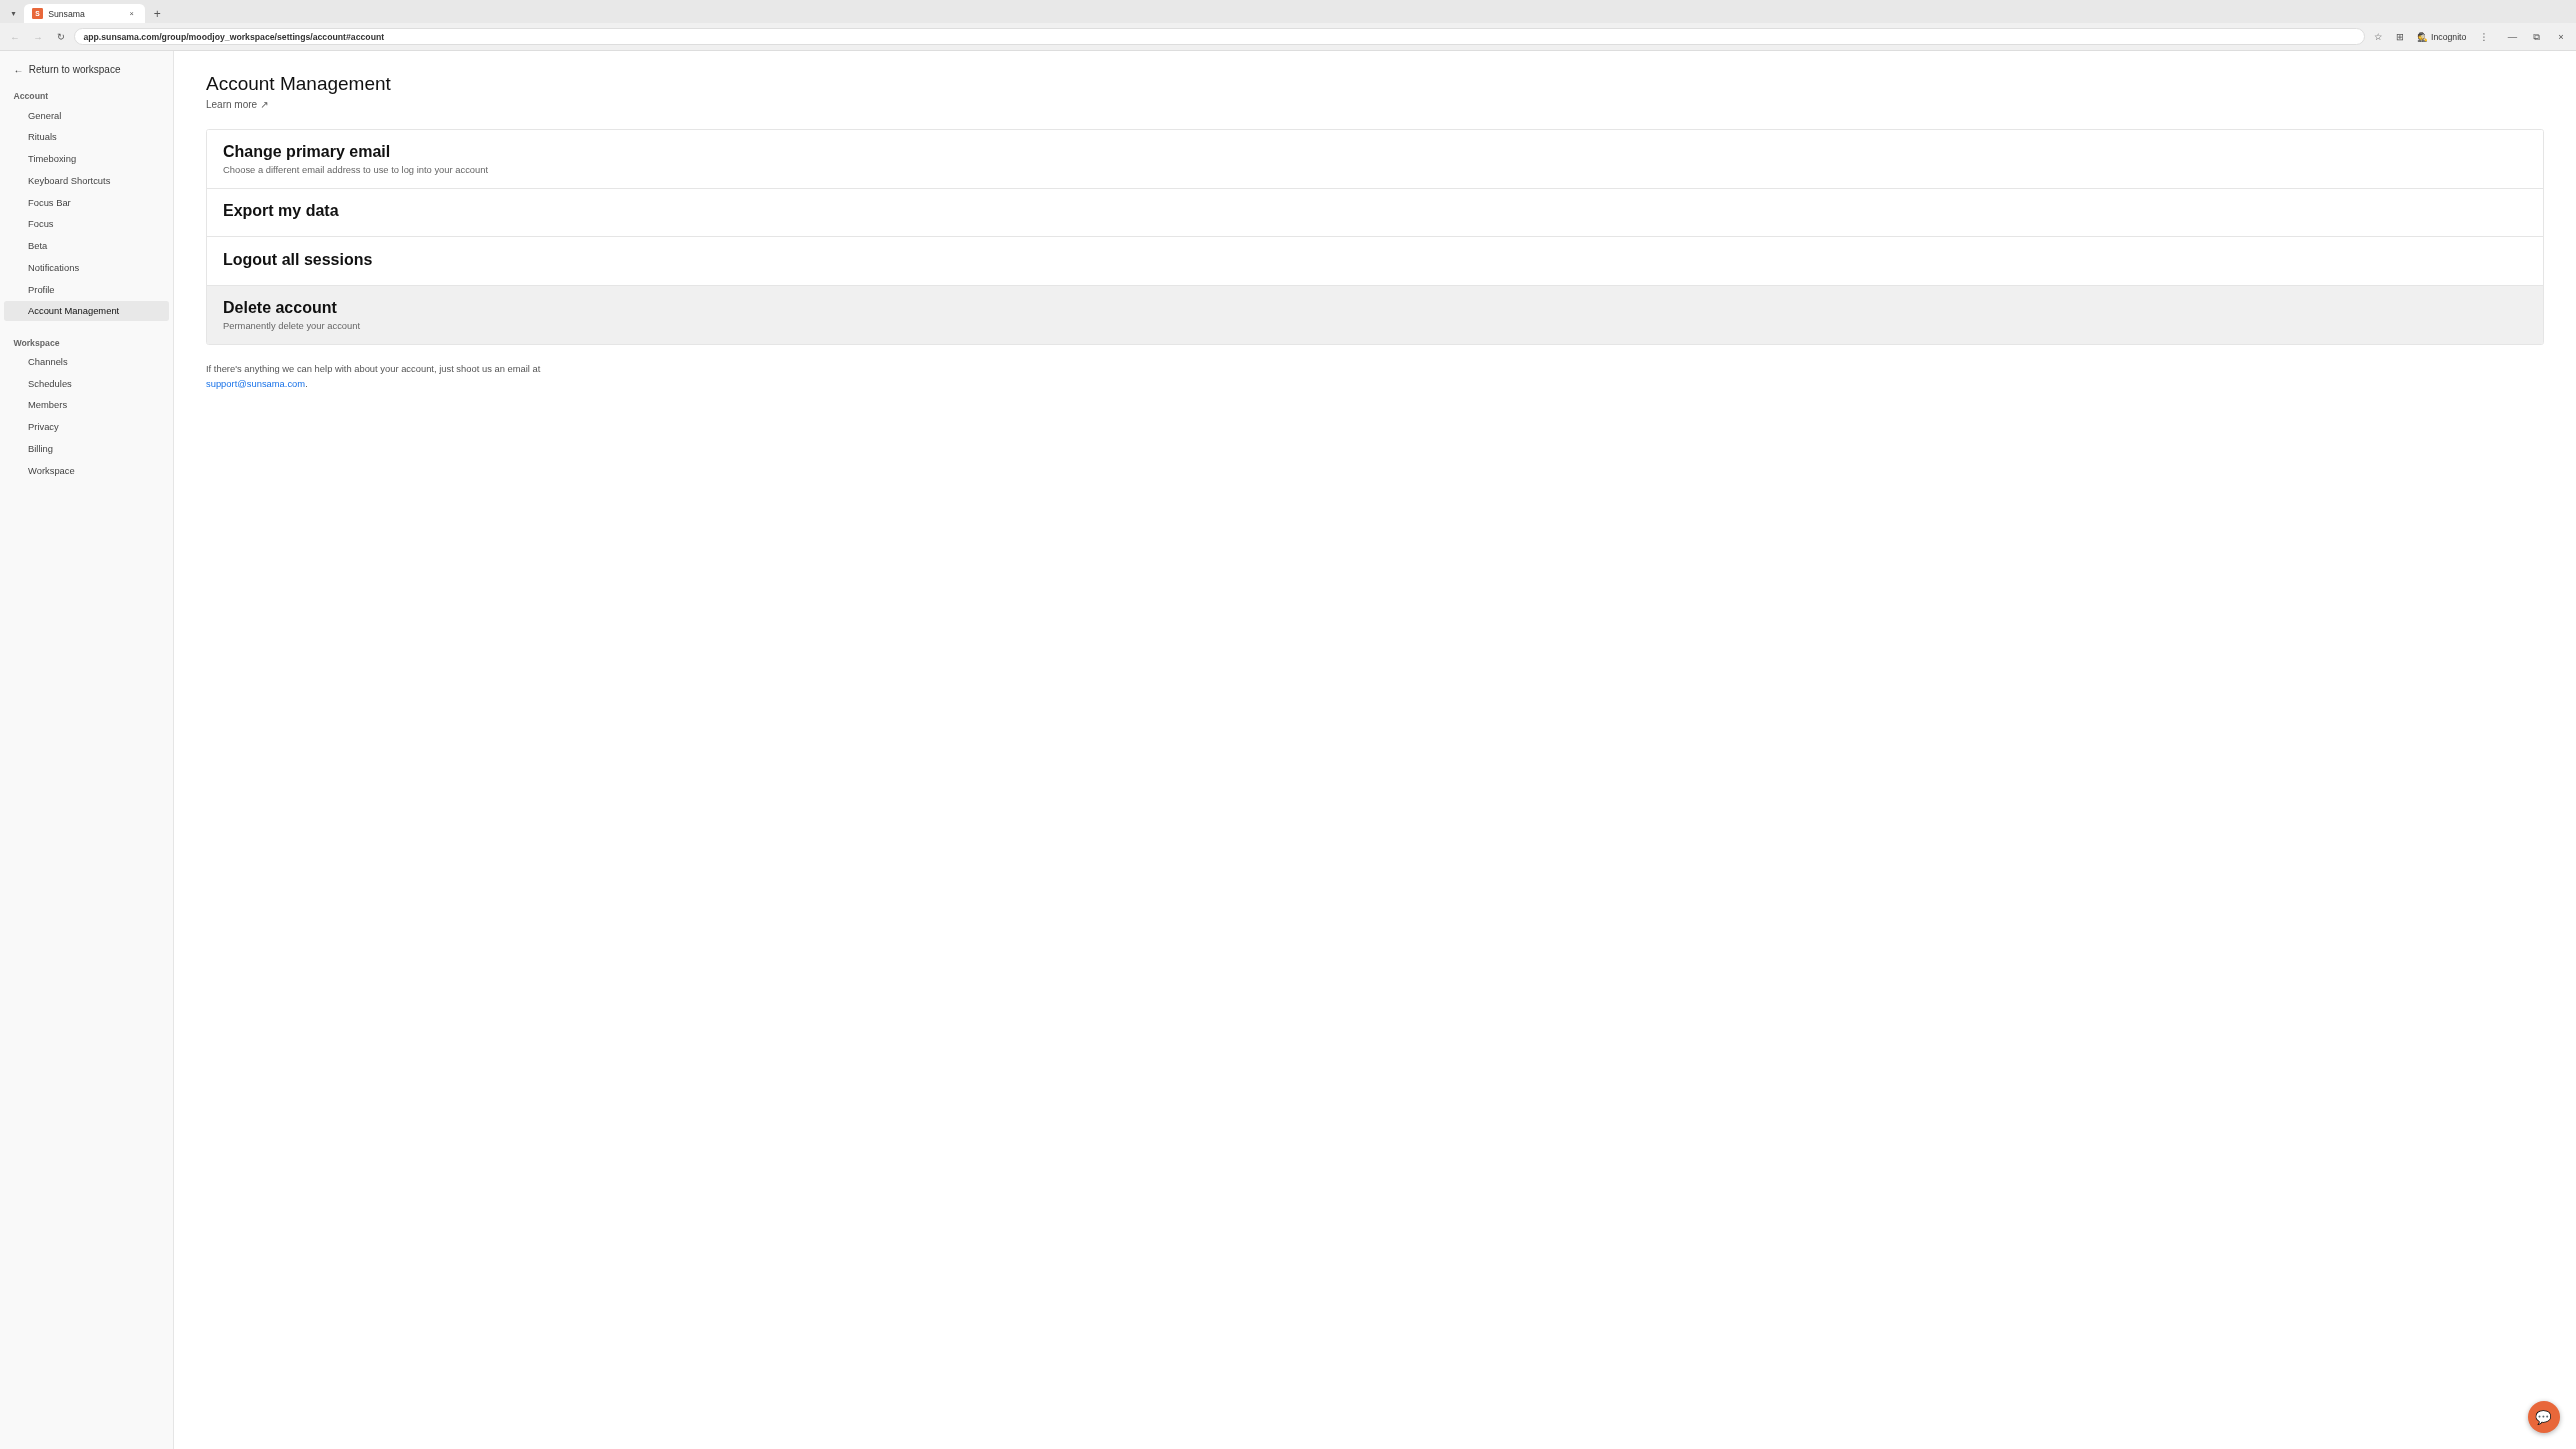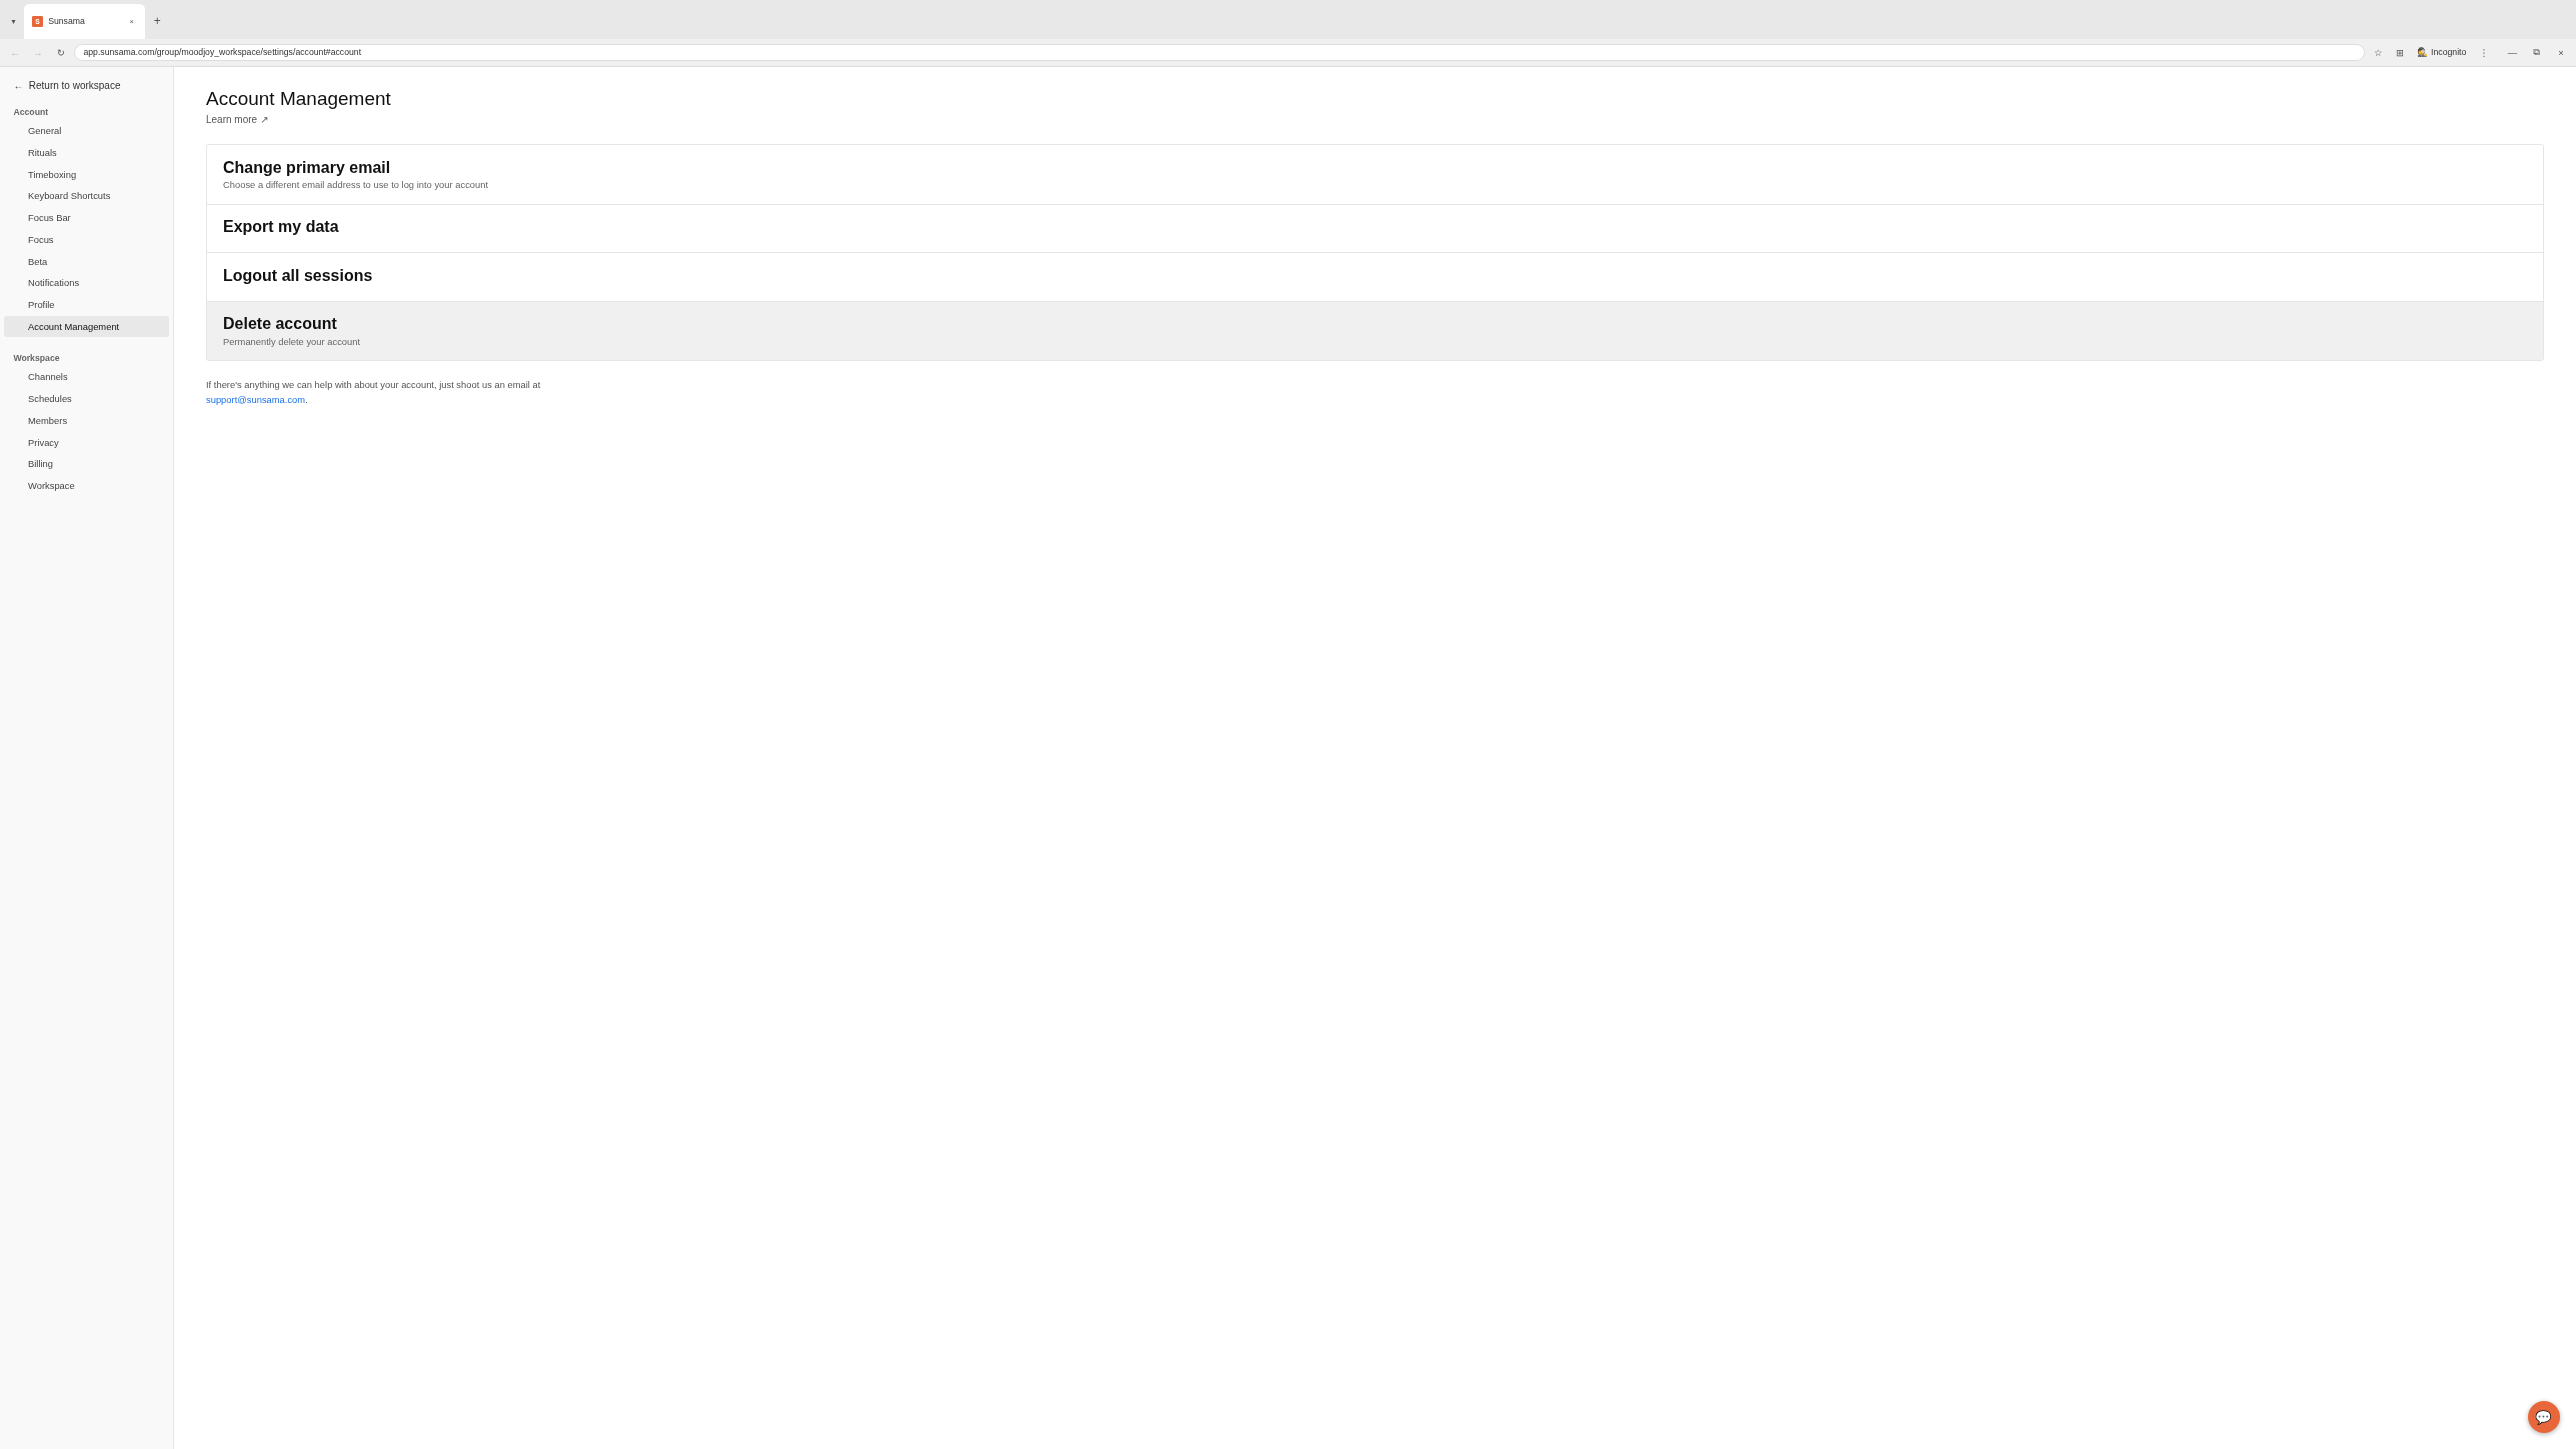--- a/index.html
+++ b/index.html
@@ -37,21 +37,21 @@
       align-items: center;
       justify-content: center;
       font-size: 8px;
       color: #555;
     }
     .tab {
       display: flex;
       align-items: center;
       background: #fff;
       border-radius: 5.4px 5.4px 0 0;
-      padding: 12px 8px;
+      padding: 4px 8px;
       gap: 5.4px;
       min-width: 121px;
       max-width: 161px;
       position: relative;
       font-size: 8.7px;
       color: #333;
     }
     .tab-favicon {
       width: 10.7px;
       height: 10.7px;
@@ -117,21 +117,21 @@
       display: flex;
       align-items: center;
       background: #fff;
       border: 0.7px solid #ddd;
       border-radius: 13.4px;
       padding: 2.7px 8px;
       gap: 5.4px;
       font-size: 8.7px;
       color: #333;
     }
-    .address-bar-url { flex: 1; font-size: 8.7px; color: #333; }
+    .address-bar-url { flex: 1; font-size: 8.7px; color: #333; font-weight: bold; }
     .browser-actions {
       display: flex;
       align-items: center;
       gap: 2.7px;
     }
     .browser-action-btn {
       width: 19px;
       height: 19px;
       border-radius: 50%;
       border: none;

